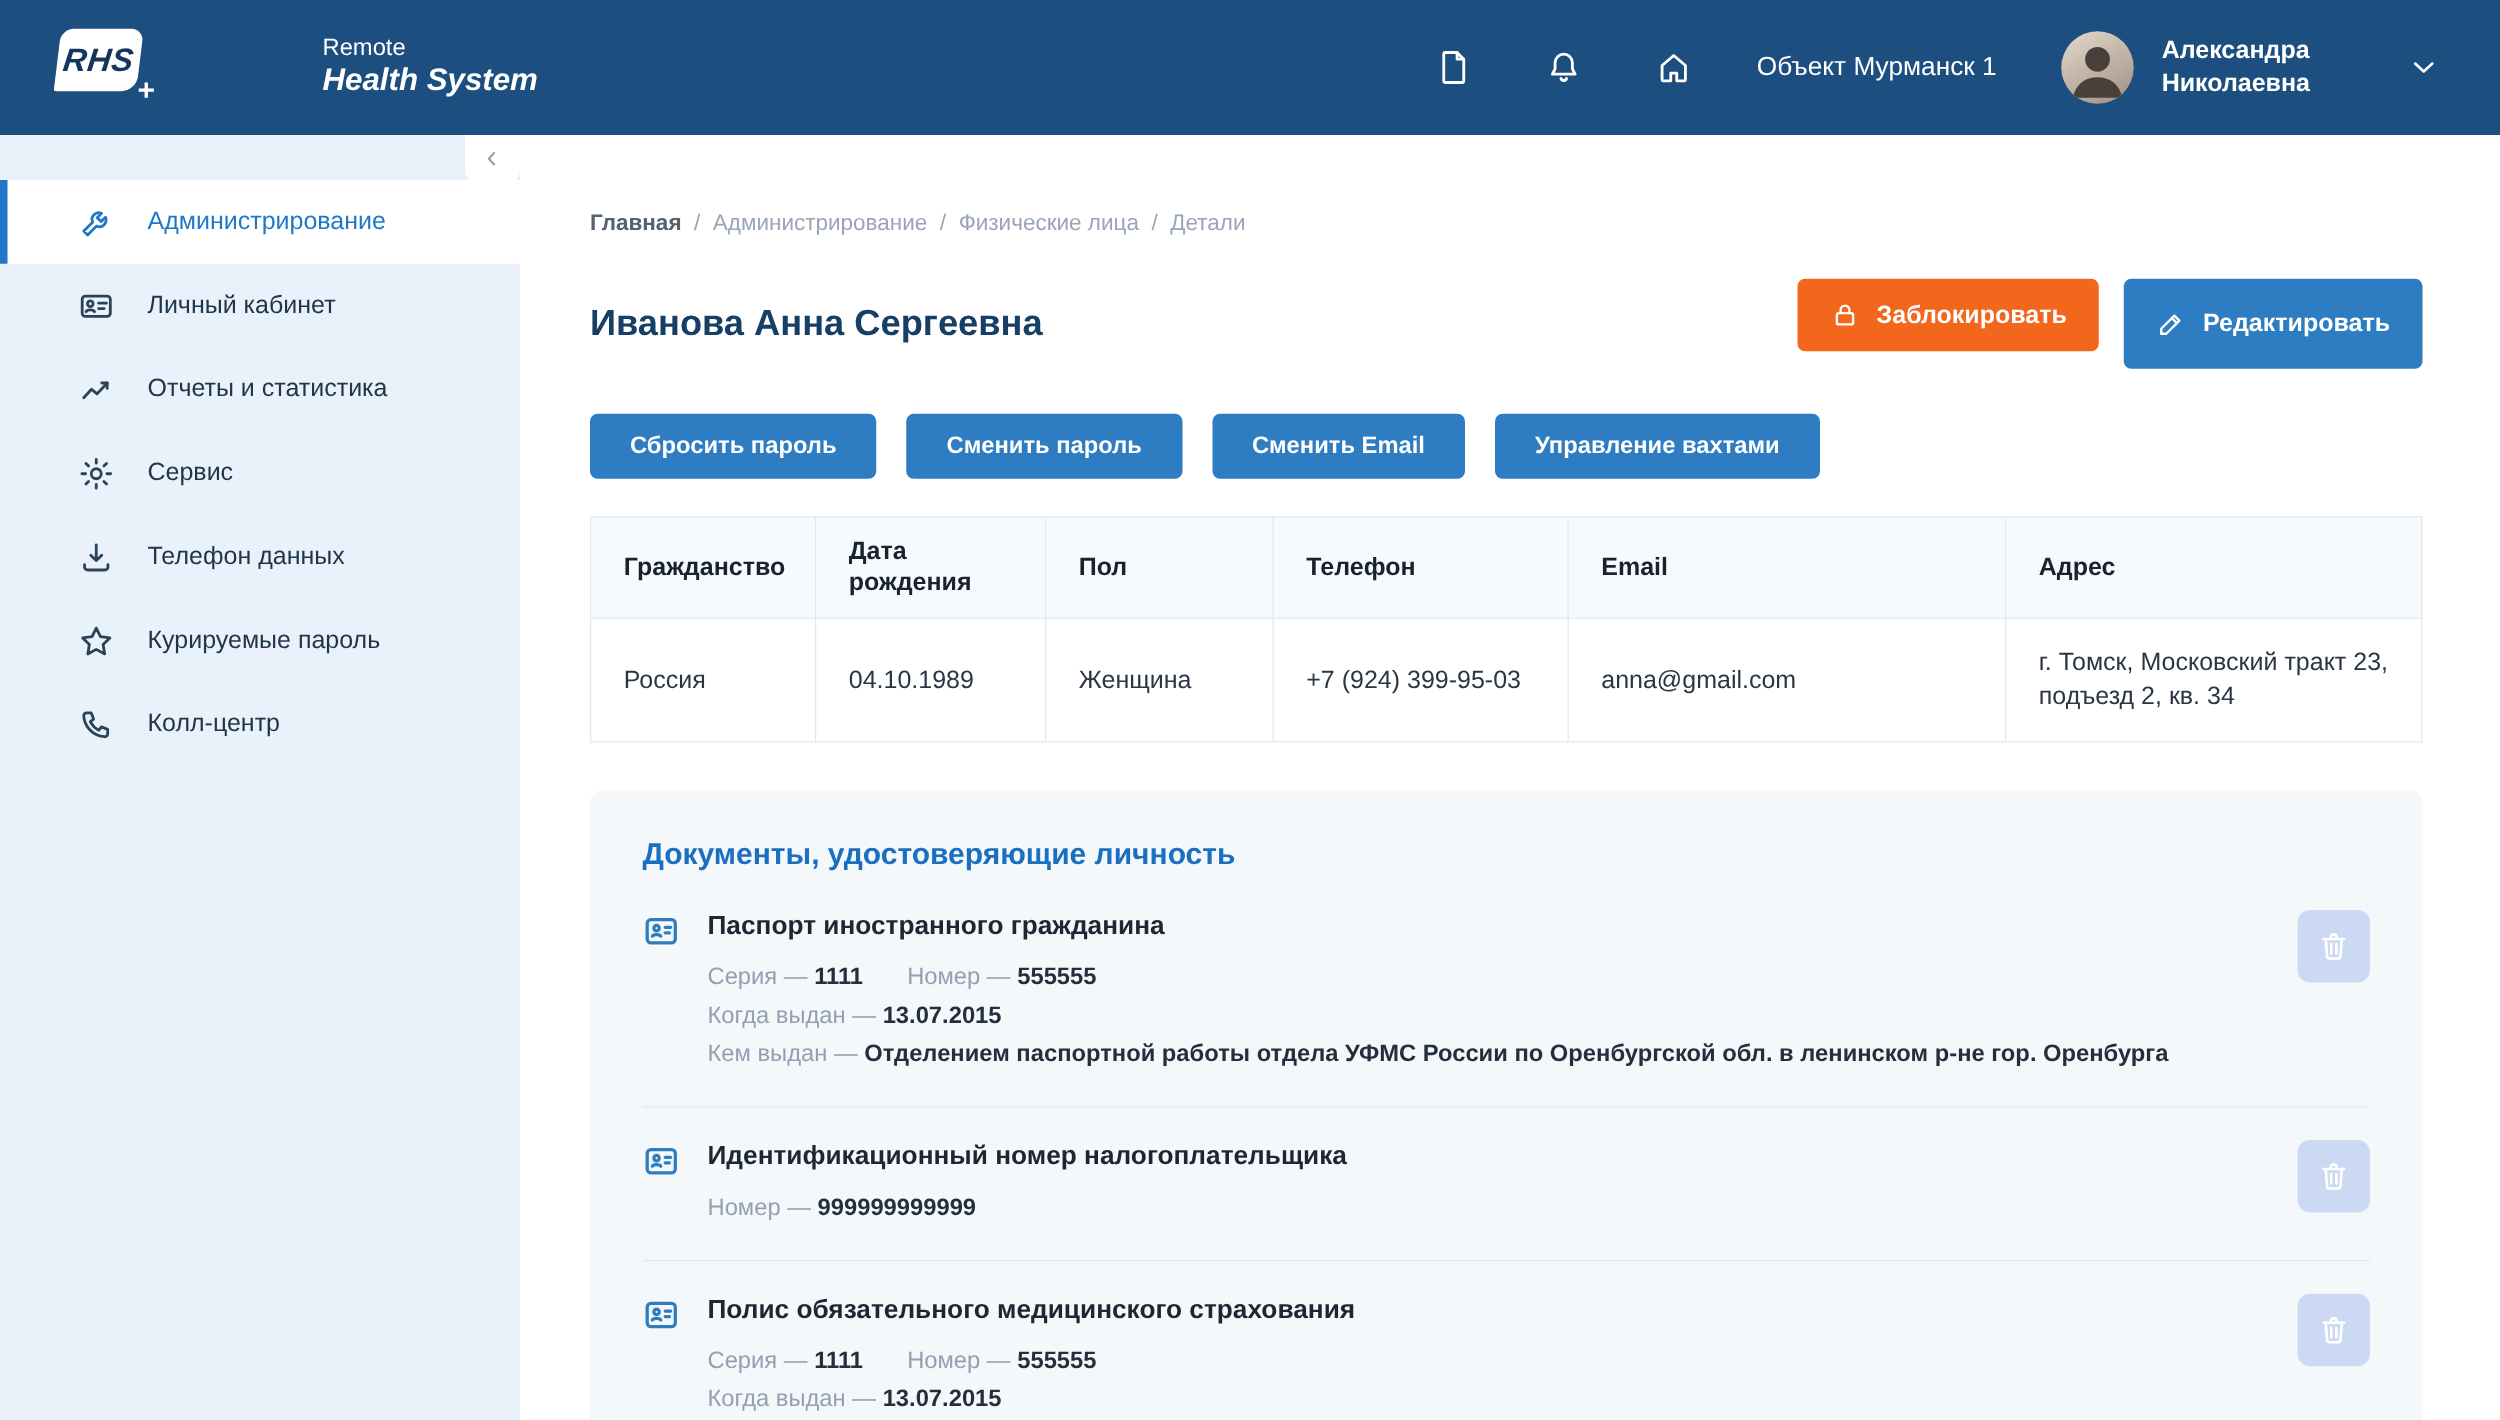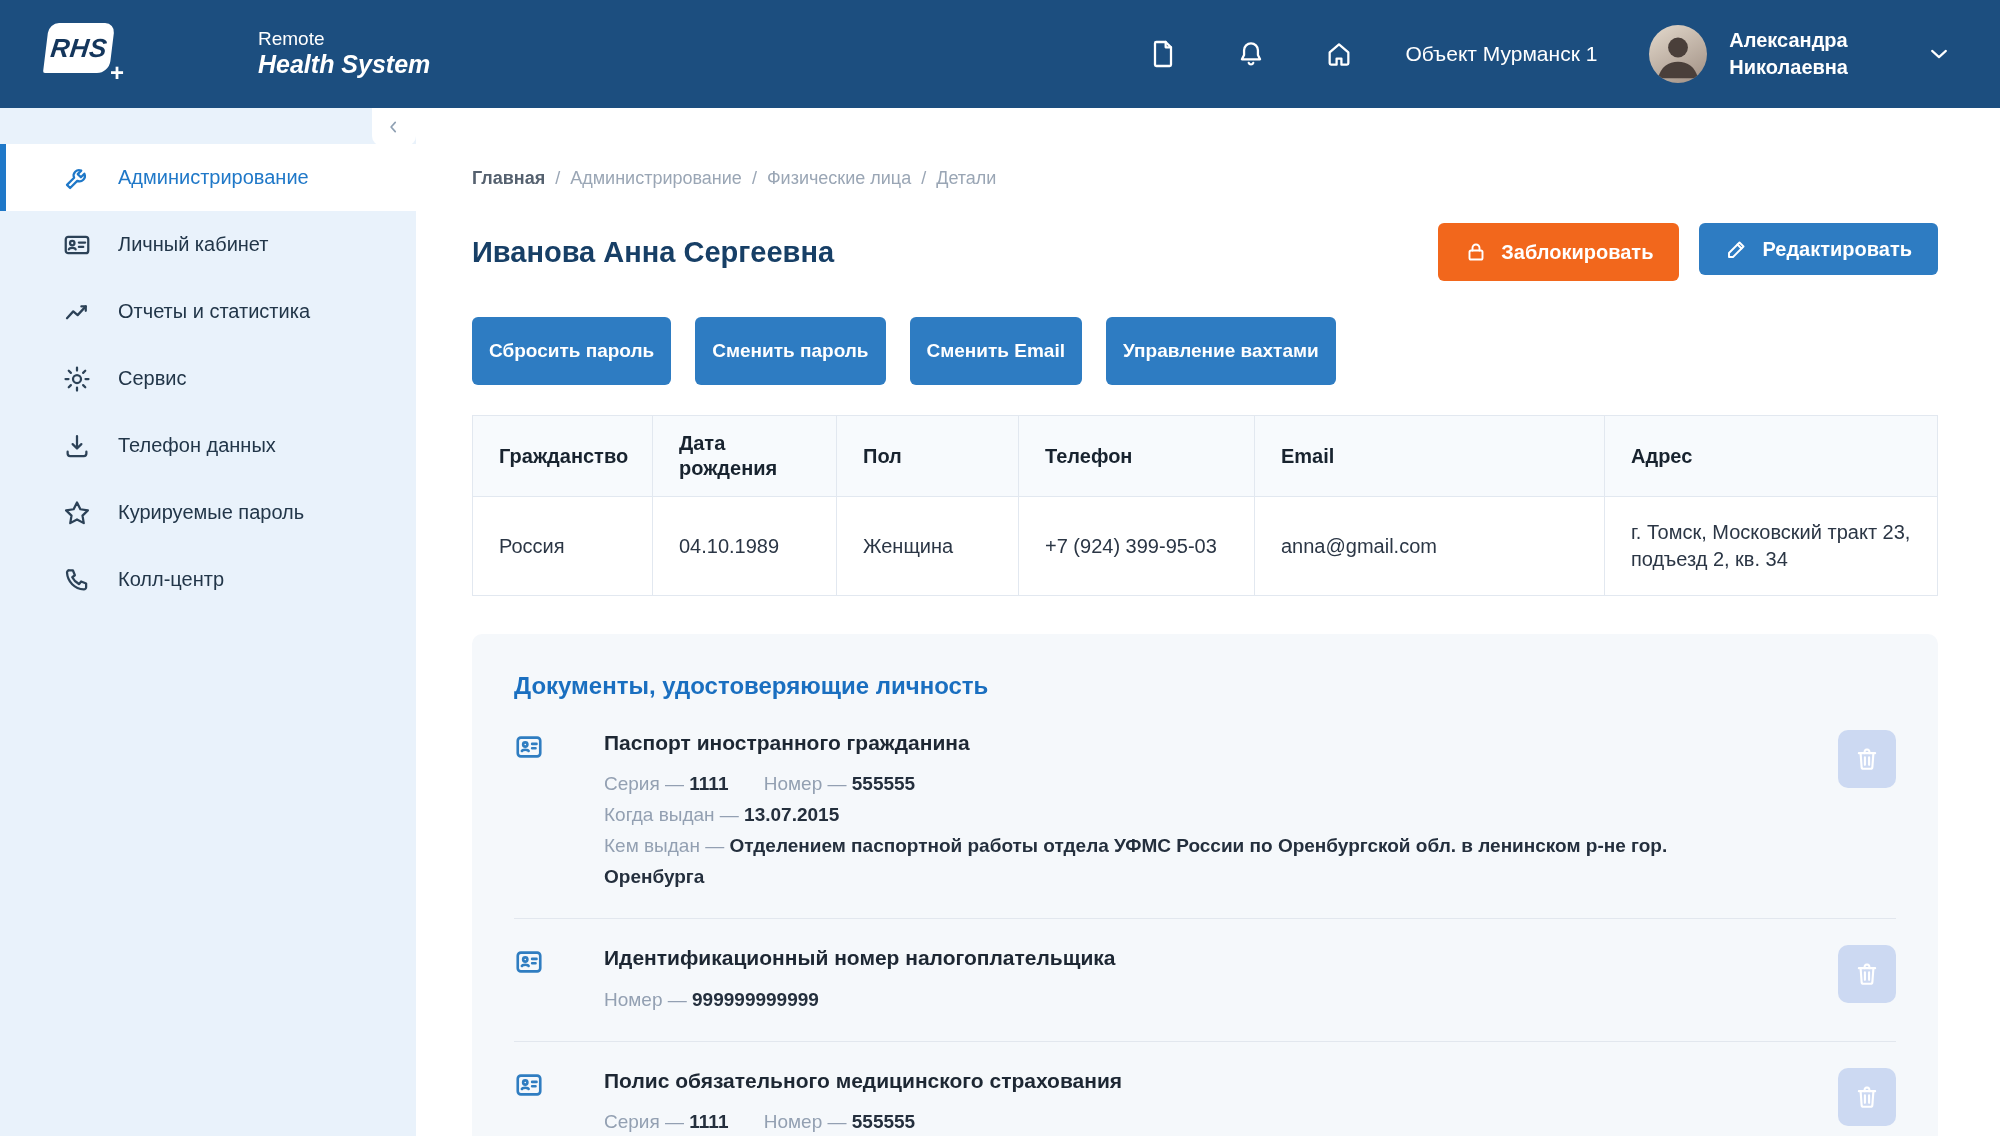--- a/index.html
+++ b/index.html
@@ -48,34 +48,34 @@
   .crumb { cursor: pointer; }
   .crumb.home { color: #55616f; font-weight: 600; }
   .crumb.current { cursor: default; }
 
   .title-row { margin-top: 34px; display: flex; align-items: center; }
   .page-title { margin: 0; font-size: 29px; font-weight: bold; color: #173f66; }
   .title-buttons { margin-left: auto; display: flex; gap: 20px; }
   .btn { display: inline-flex; align-items: center; justify-content: flex-start; gap: 13px; border: none; border-radius: 6px; color: #fff; font-weight: 600; cursor: pointer; font-family: inherit; white-space: nowrap; }
   .btn svg { width: 24px; height: 24px; fill: none; stroke: currentColor; stroke-width: 1.9; stroke-linecap: round; stroke-linejoin: round; }
   .btn-block { background: #f2671c; height: 58px; padding: 0 26px; font-size: 20px; }
-  .btn-edit  { background: #2e7cc2; height: 52px; padding: 0 26px; font-size: 20px; }
+  .btn-edit  { background: #2e7cc2; height: 72px; padding: 0 26px; font-size: 20px; }
   .actions-row { margin-top: 36px; display: flex; gap: 24px; }
-  .btn-action { background: #2e7cc2; height: 68px; padding: 0 17px; font-size: 19px; }
+  .btn-action { background: #2e7cc2; height: 52px; padding: 0 32px; font-size: 19px; }
 
   
   .info-table { margin-top: 30px; width: 100%; border-collapse: collapse; table-layout: fixed; }
   .info-table th, .info-table td { border: 1px solid #e2e8f0; text-align: left; vertical-align: middle; }
   .info-table th { background: #f7fafd; font-size: 20px; font-weight: bold; color: #18232f; padding: 15px 26px; line-height: 1.25; }
   .info-table td { font-size: 20px; color: #2b3645; padding: 22px 26px; line-height: 1.35; }
 
   
   .docs-panel { margin-top: 38px; background: #f5f8fb; border-radius: 10px; padding: 38px 42px 46px; }
   .docs-title { margin: 0 0 30px; font-size: 24px; font-weight: bold; color: #1a6fc0; }
-  .doc-item { display: flex; align-items: flex-start; gap: 38px; }
+  .doc-item { display: flex; align-items: flex-start; }
   .doc-icon { width: 30px; height: 30px; color: #2f7dc1; flex-shrink: 0; margin-top: 2px; }
   .doc-icon svg { width: 100%; height: 100%; fill: none; stroke: currentColor; stroke-width: 2.1; stroke-linecap: round; stroke-linejoin: round; }
   .doc-body { flex: 1; margin-left: 22px; padding-right: 34px; min-width: 0; }
   .doc-name { font-size: 21px; font-weight: bold; color: #1d2733; margin-bottom: 12px; line-height: 1.25; }
   .doc-line { font-size: 19px; line-height: 31px; }
   .lbl { color: #93a0b2; }
   .val { color: #242f3d; font-weight: 600; }
   .pair + .pair { margin-left: 30px; }
   .trash-btn { width: 58px; height: 58px; flex-shrink: 0; border: none; border-radius: 10px; background: #ccd9f2; color: #fff; display: flex; align-items: center; justify-content: center; cursor: pointer; }
   .trash-btn svg { width: 28px; height: 28px; fill: none; stroke: currentColor; stroke-width: 1.8; stroke-linecap: round; stroke-linejoin: round; }

